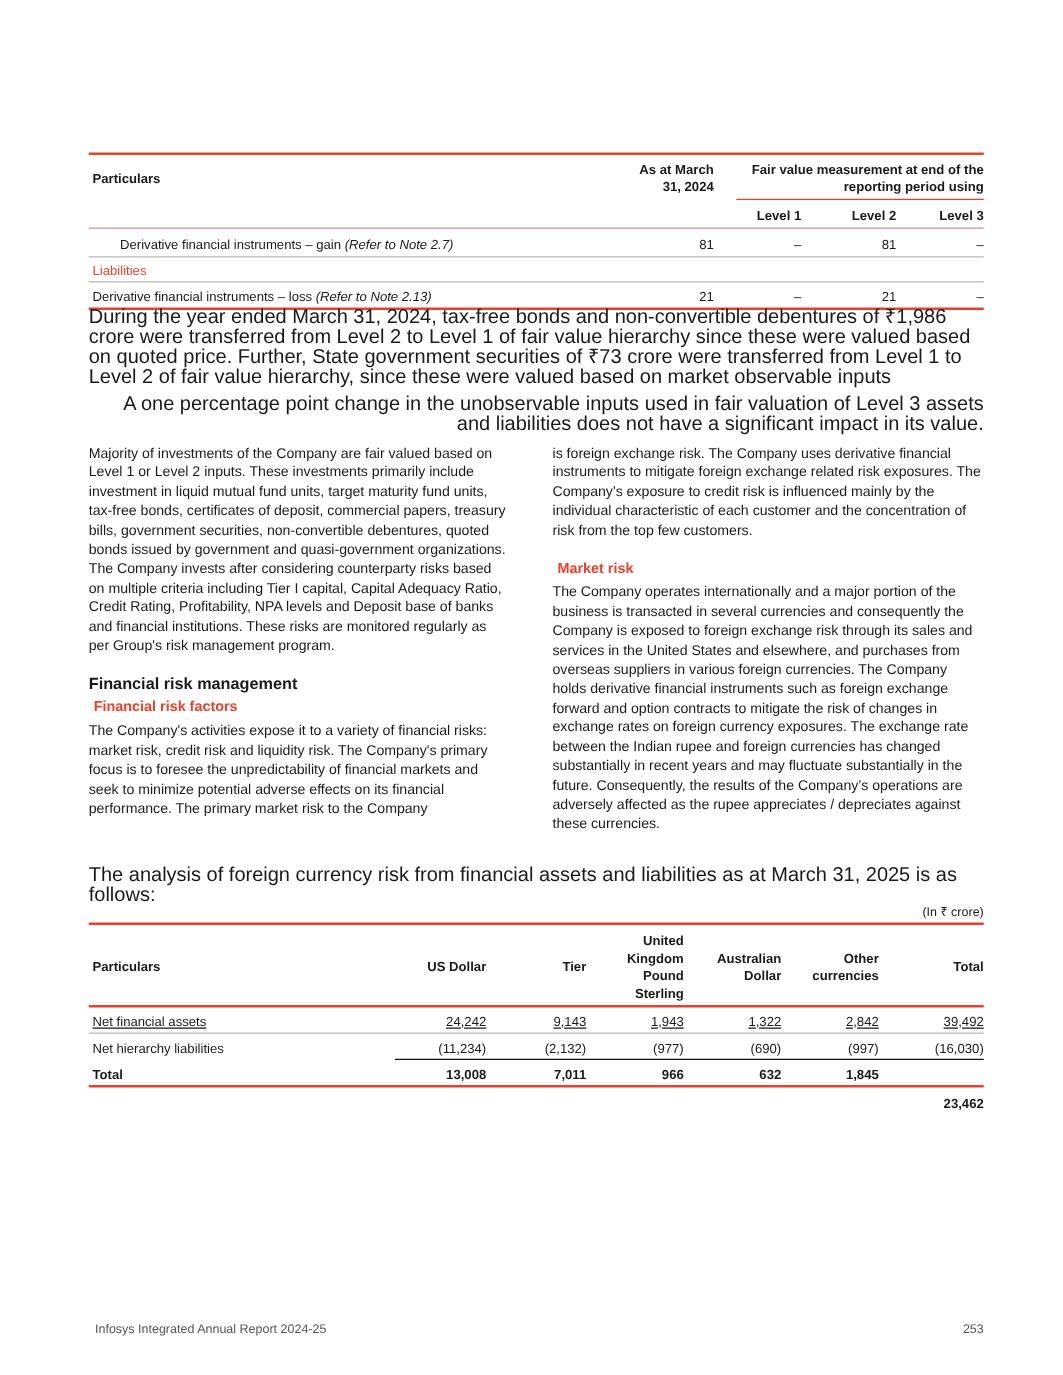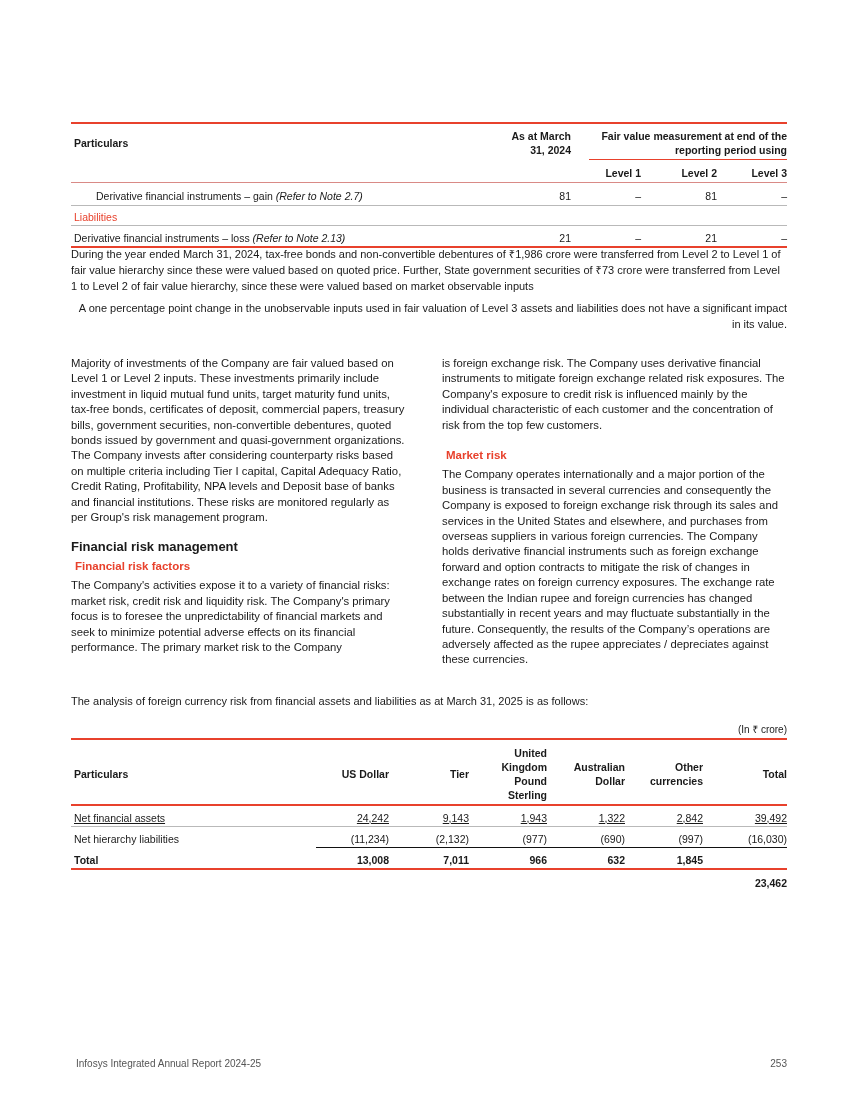--- a/index.html
+++ b/index.html
@@ -8,21 +8,21 @@
   .abs { position: absolute; }
   .tbl { position: absolute; left: 71px; width: 716px; font-size: 10.5px; }
   .row { position: relative; display: flex; align-items: center; }
   .cell { box-sizing: border-box; }
   .r { text-align: right; }
   .b { font-weight: bold; }
   .redline { border-top: 2px solid #e8412c; }
   .pinkline { border-top: 1.5px solid #d98a86; }
   .grayline { border-top: 1.5px solid #b9b9b9; }
   .red { color: #e8412c; }
-  p.para { margin: 0; font-size: 11px; line-height: 16px; }
+  p.para { margin: 0; font-size: 16px; line-height: 16px; }
   .col { position: absolute; font-size: 11.3px; line-height: 15.4px; }
   .col p { margin: 0; }
   h2.sec { margin: 0; font-size: 13px; font-weight: bold; }
   h3.sub { margin: 4px; font-size: 11.5px; font-weight: bold; color: #e8412c; }
   .footer { position: absolute; top: 1058px; font-size: 10px; color: #555; }
 </style>
 </head>
 <body>
 
 <div class="tbl" style="top:122px;">

